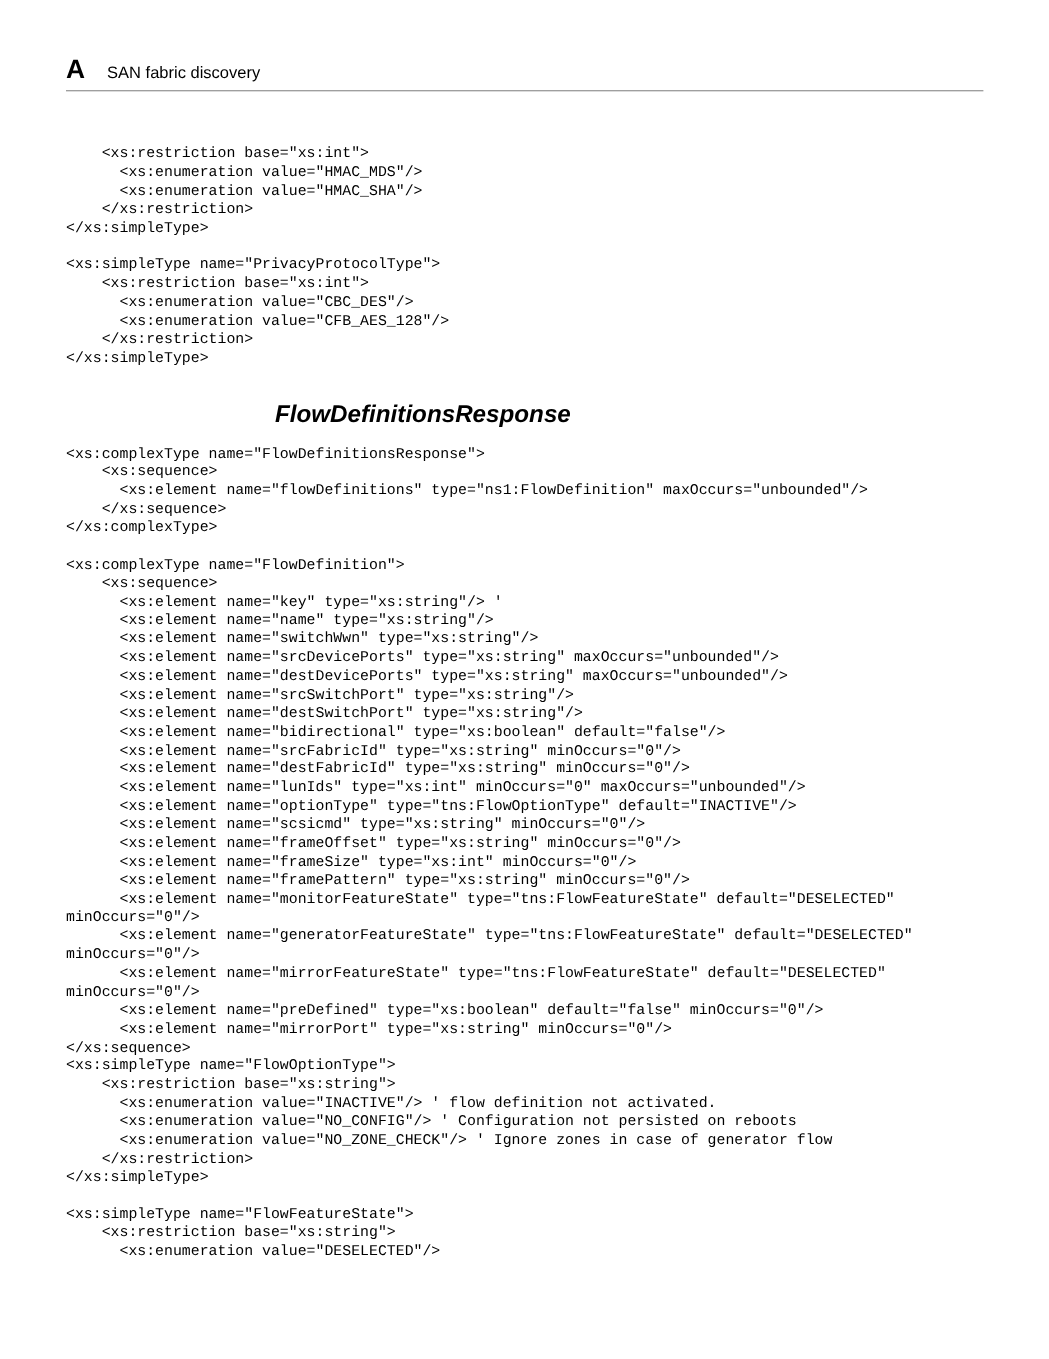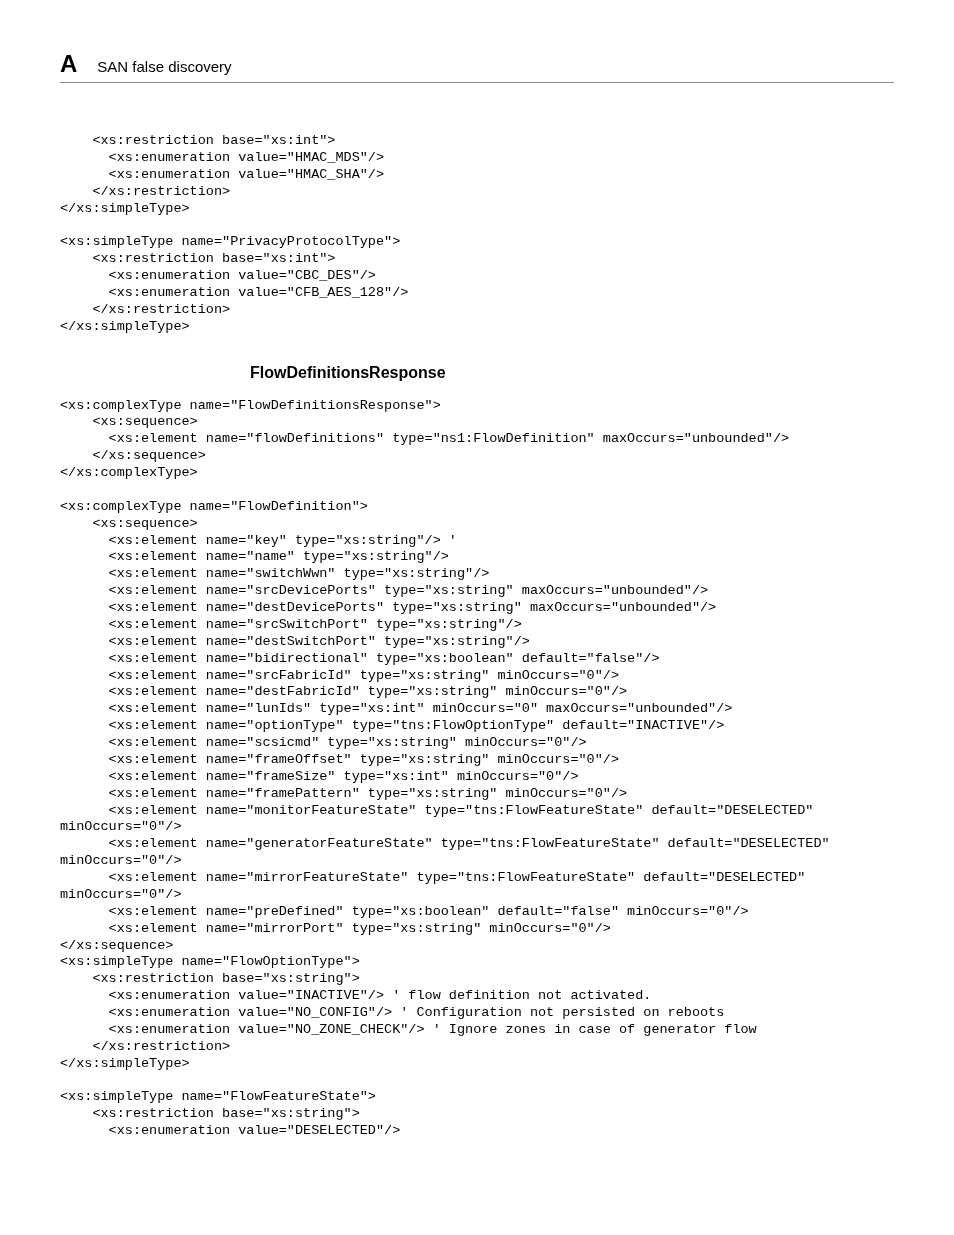--- a/index.html
+++ b/index.html
@@ -31,31 +31,32 @@
   }
   .code-block {
     font-family: "Courier New", Courier, monospace;
     font-size: 13.5px;
     line-height: 1.25;
     white-space: pre;
     margin: 0;
   }
   .section-heading {
     font-family: Arial, Helvetica, sans-serif;
-    font-size: 16px;
+    font-size: 22px;
     font-weight: 700;
     margin: 28px 0 16px 190px;
+    font-style: italic;
   }
 </style>
 </head>
 <body>
 
 <div class="header-row">
   <span class="appendix-letter">A</span>
-  <span class="header-title">SAN false discovery</span>
+  <span class="header-title">SAN fabric discovery</span>
 </div>
 
 <pre class="code-block">    &lt;xs:restriction base="xs:int"&gt;
       &lt;xs:enumeration value="HMAC_MDS"/&gt;
       &lt;xs:enumeration value="HMAC_SHA"/&gt;
     &lt;/xs:restriction&gt;
 &lt;/xs:simpleType&gt;
 
 &lt;xs:simpleType name="PrivacyProtocolType"&gt;
     &lt;xs:restriction base="xs:int"&gt;

